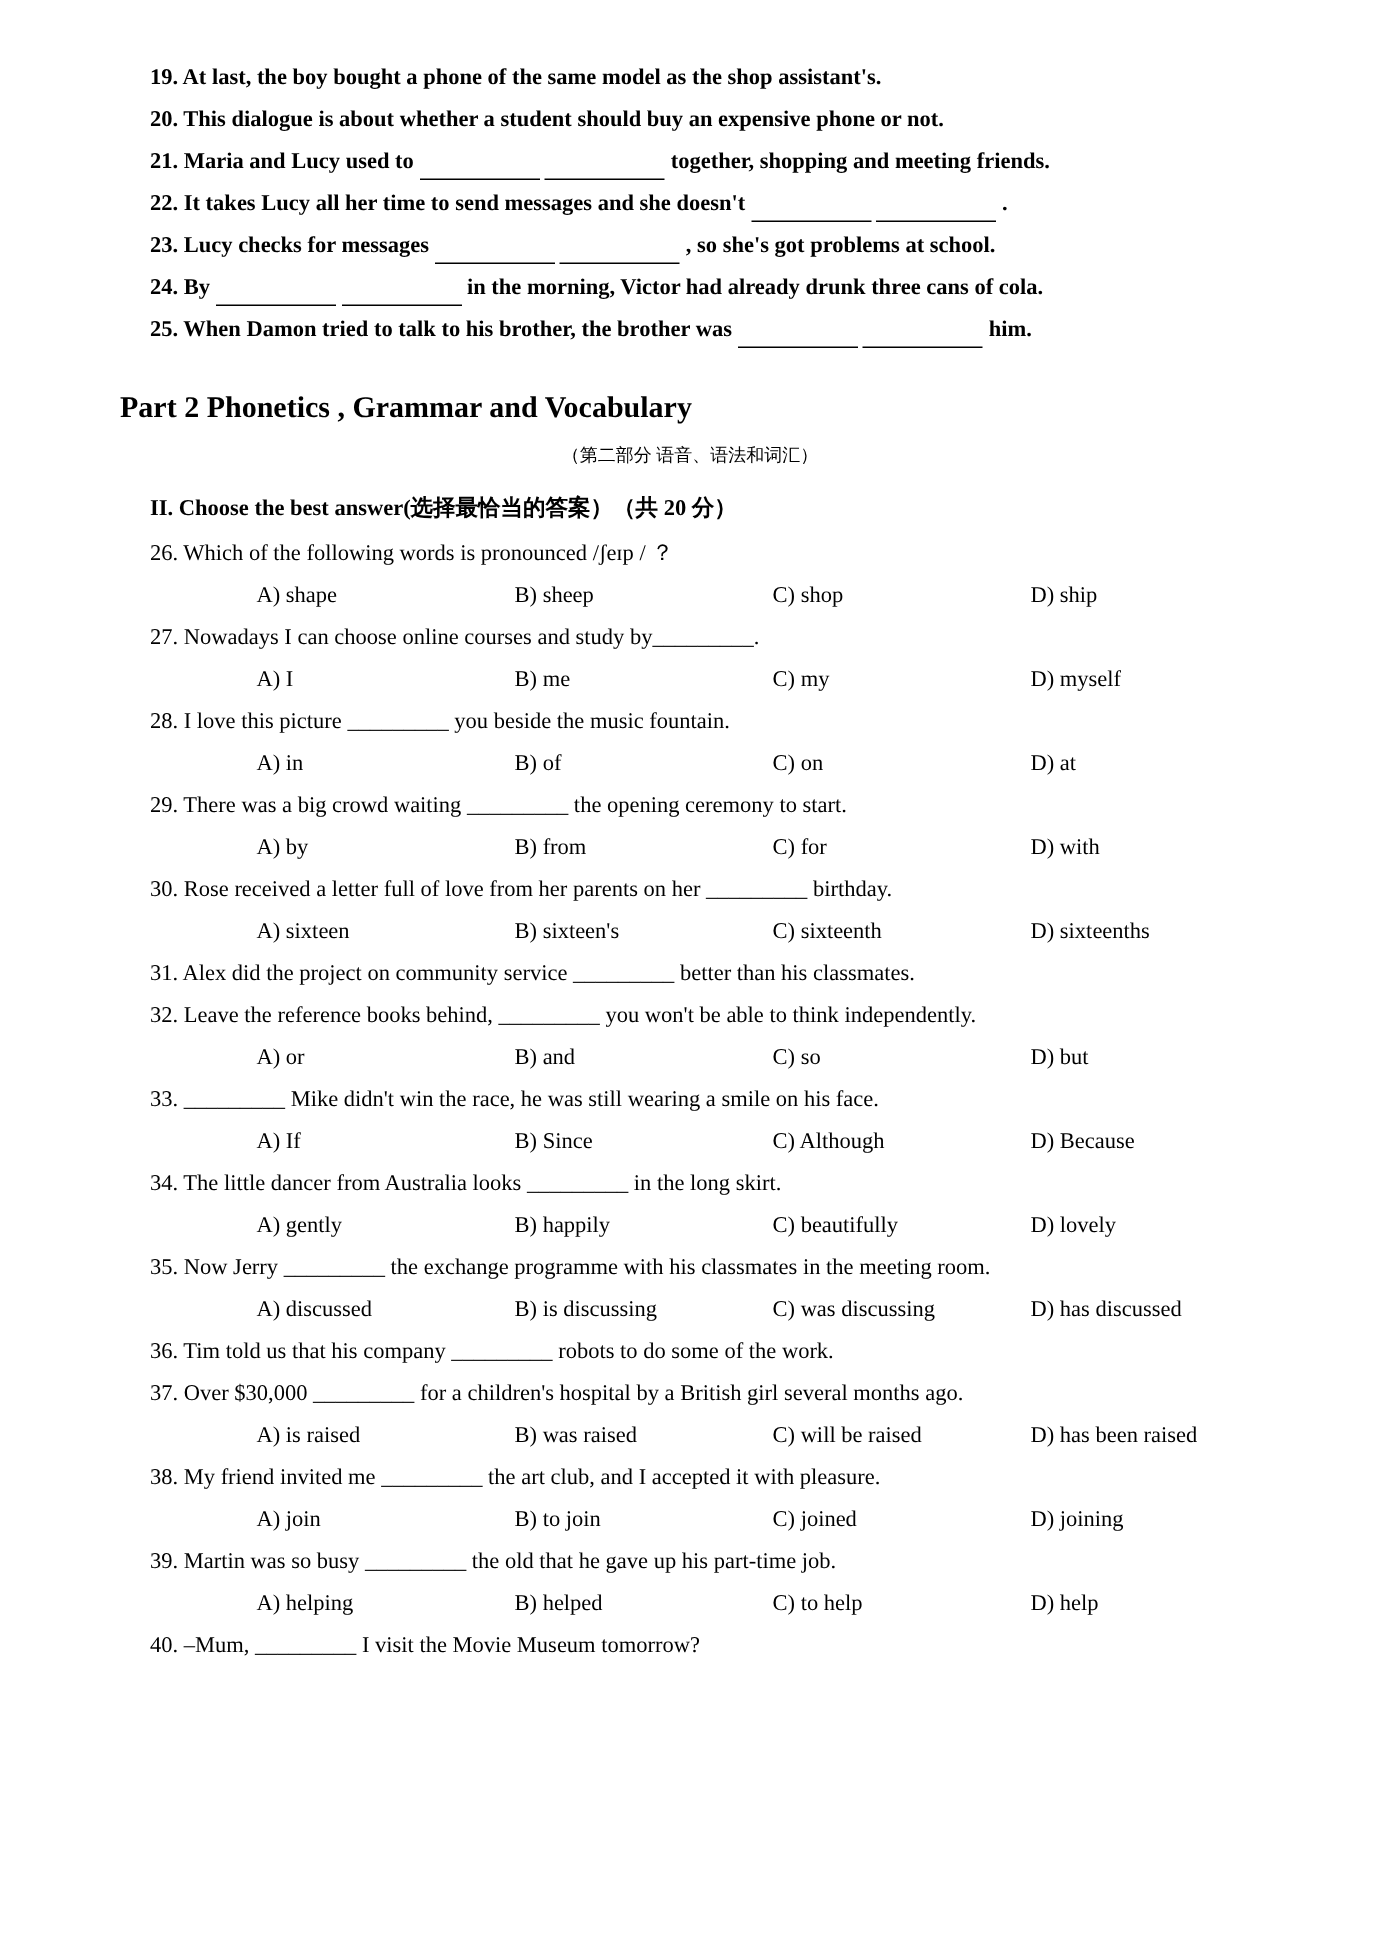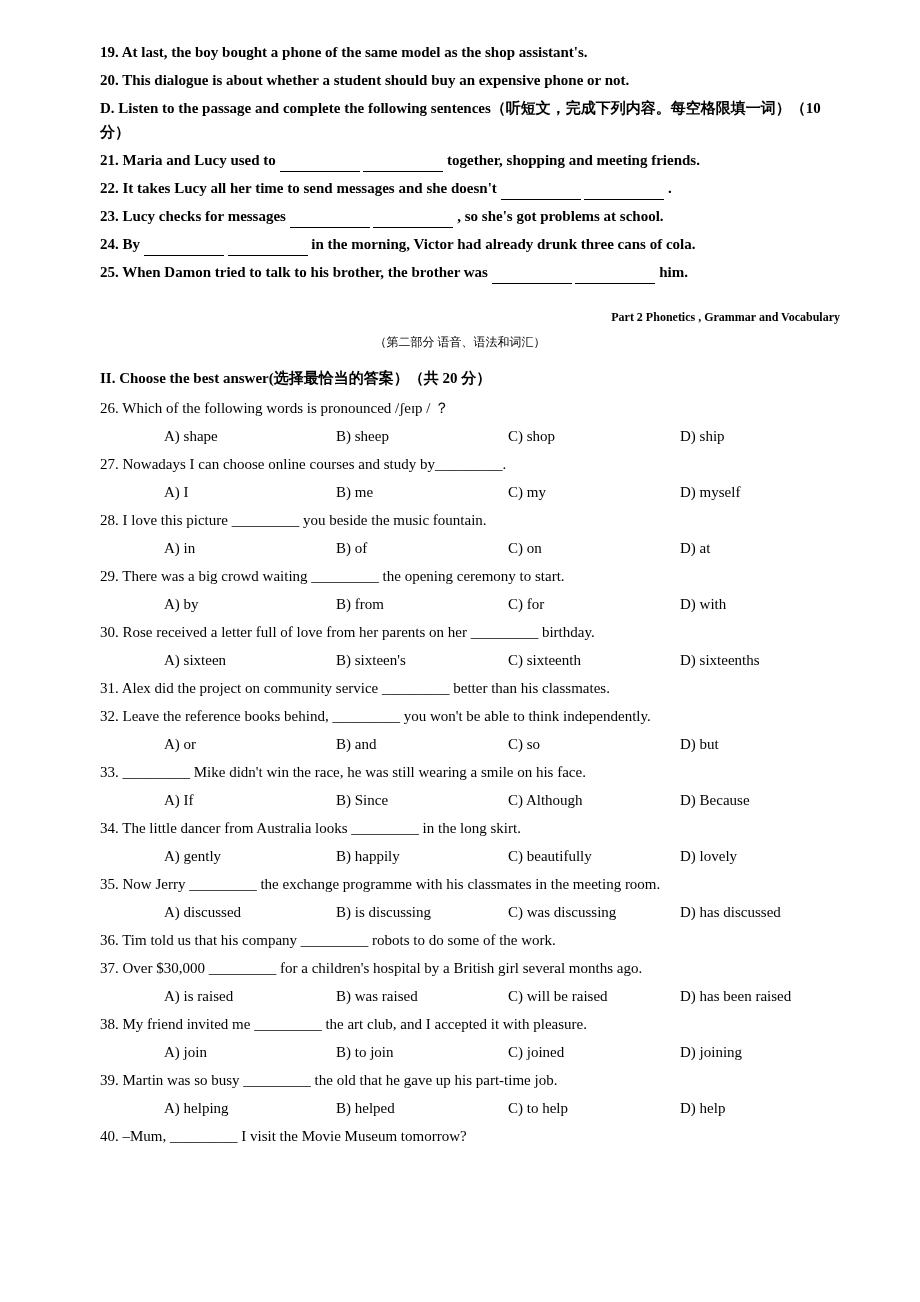--- a/index.html
+++ b/index.html
@@ -11,40 +11,39 @@
       width: 920px;
       min-height: 1302px;
       padding: 40px 80px;
       line-height: 1.6;
     }
     .question-block {
       margin-bottom: 4px;
     }
     .bold { font-weight: bold; }
     .part-title {
-      font-size: 12px;
+      font-size: 20px;
       font-weight: bold;
-      text-align: right;
+      text-align: left;
       margin: 24px 0 6px 0;
     }
     .part-title-cn {
       font-size: 12px;
       text-align: center;
       margin-bottom: 14px;
     }
     .section-header {
       font-weight: bold;
       margin-bottom: 6px;
     }
     .answer-row {
       display: flex;
       margin-left: 91px;
       margin-bottom: 4px;
       gap: 12px;
-      justify-content: flex-end;
     }
     .answer-option {
       flex: 1;
       min-width: 160px;
     }
     .blank {
       display: inline-block;
       border-bottom: 1px solid #000;
       min-width: 80px;
       height: 1.1em;
@@ -56,23 +55,20 @@
     }
   </style>
 </head>
 <body>
 
 <div>
 
   <p class="question-block bold">19. At last, the boy bought a phone of the same model as the shop assistant's.</p>
   <p class="question-block bold">20. This dialogue is about whether a student should buy an expensive phone or not.</p>
 
-  <p class="question-block bold">
-    D. Listen to the passage and complete the following sentences（听短文，完成下列内容。每空格限填一词）（10 分）
-  </p>
 
   <p class="question-block">
     <span class="bold">21. Maria and Lucy used to</span>
     <span class="blank">&nbsp;&nbsp;&nbsp;&nbsp;&nbsp;&nbsp;&nbsp;&nbsp;</span>
     <span class="blank">&nbsp;&nbsp;&nbsp;&nbsp;&nbsp;&nbsp;&nbsp;&nbsp;</span>
     <span class="bold"> together, shopping and meeting friends.</span>
   </p>
 
   <p class="question-block">
     <span class="bold">22. It takes Lucy all her time to send messages and she doesn't</span>

